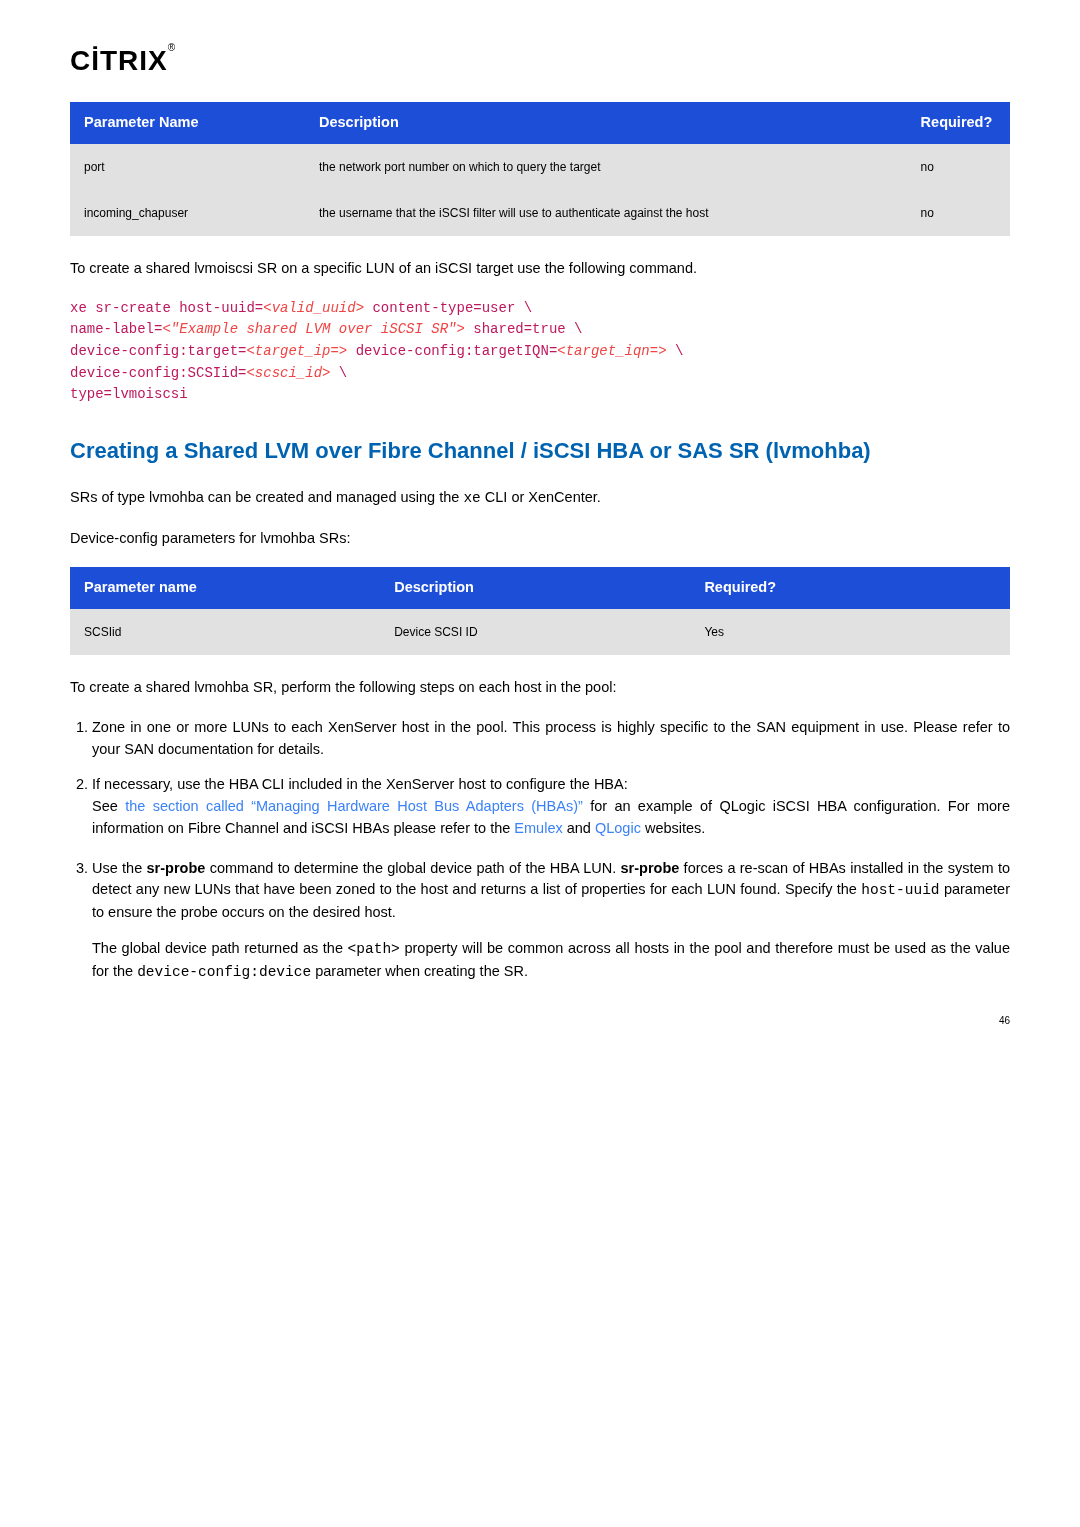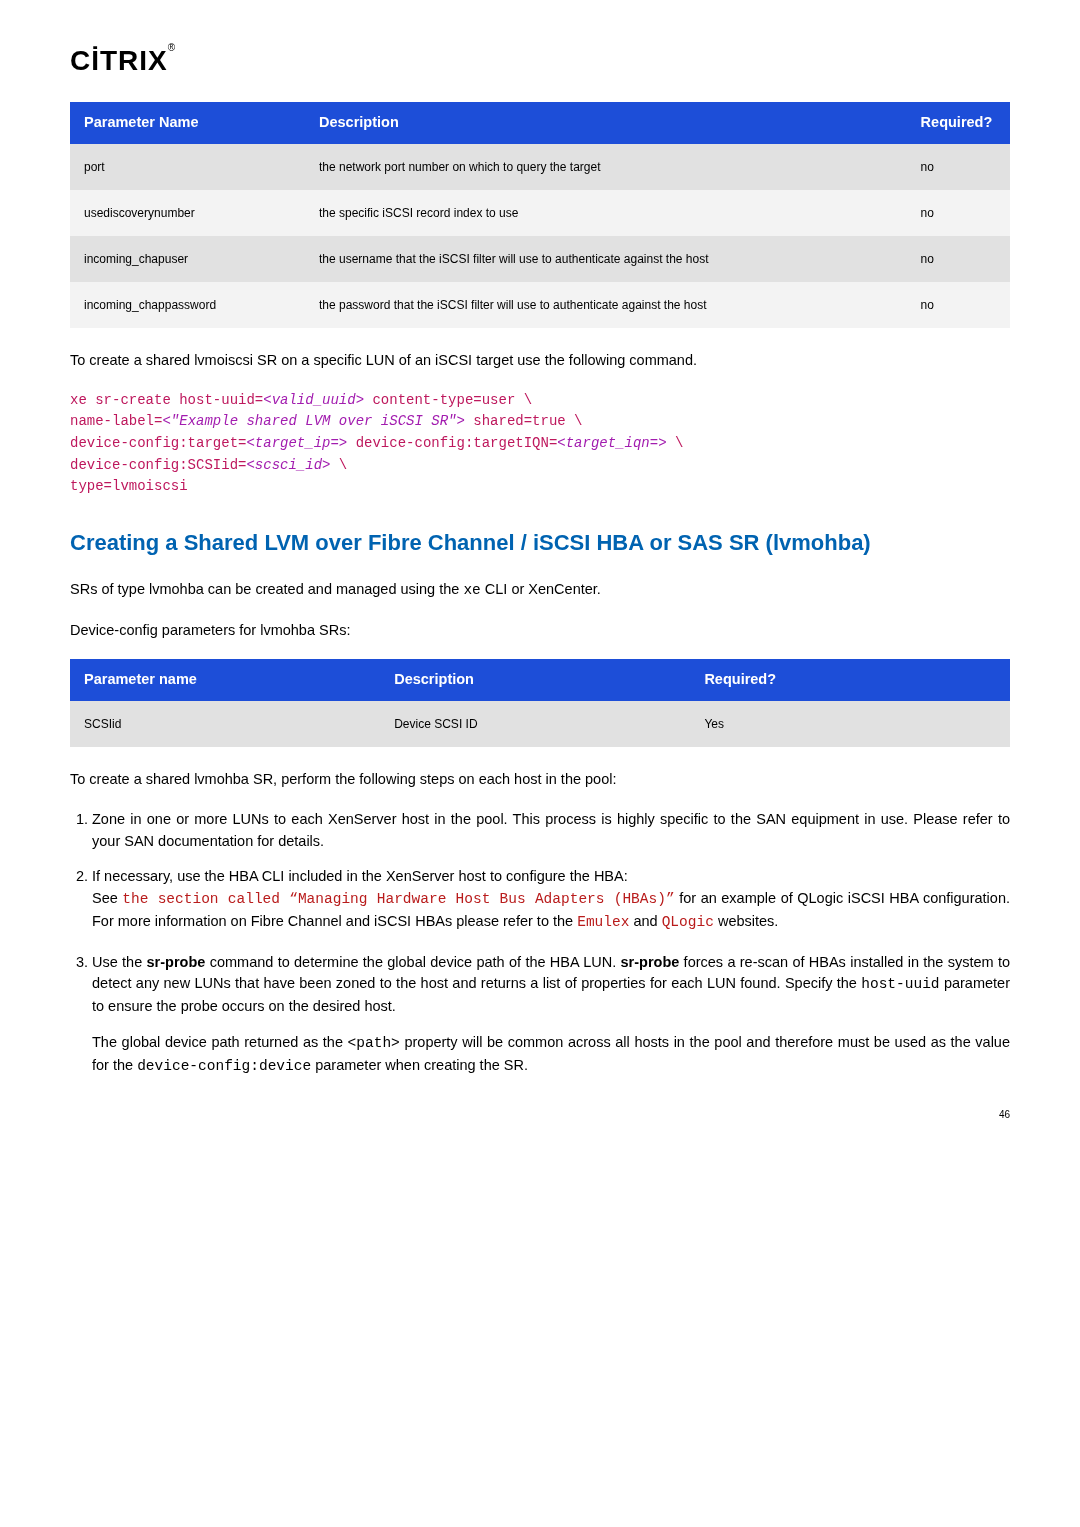--- a/index.html
+++ b/index.html
@@ -40,33 +40,33 @@
   tr.row-dark  td { background: #e1e1e1; }
   p { margin-bottom: 18px; }
   pre {
     font-family: 'Courier New', monospace;
     font-size: 14px;
     line-height: 1.55;
     margin-bottom: 28px;
     white-space: pre;
   }
   .kw { color: #be185d; }
-  .var { color: #a21caf; font-style: italic; }
+  .var { color: #ef4444; font-style: italic; }
   h2.blue-heading {
     color: #0063b1;
     font-weight: 700;
     font-size: 22px;
     margin-bottom: 20px;
   }
   .mono { font-family: 'Courier New', monospace; }
   ol { margin-left: 22px; margin-bottom: 18px; }
   ol > li { margin-bottom: 14px; text-align: justify; }
   ul.bullets { list-style: disc; margin: 10px 0 14px 30px; }
   ul.bullets li { margin-bottom: 8px; }
-  .link { color: #b91c1c; font-family: Liberation Mono, monospace; }
+  .link { color: #3b82f6; }
   .pagenum { text-align: right; margin-top: 30px; font-size: 10px; }
   .wide { width: 100%; }
   .col-param { width: 25%; }
   .col-req { width: 11%; }
   .t2 .col-param { width: 33%; }
   .t2 .col-desc { width: 33%; }
   .t2 .col-req { width: 34%; }
 </style>
 </head>
 <body>
@@ -82,33 +82,23 @@
       <th>Description</th>
       <th class="col-req">Required?</th>
     </tr>
   </thead>
   <tbody>
     <tr class="row-dark">
       <td>port</td>
       <td>the network port number on which to query the target</td>
       <td>no</td>
     </tr>
-    <tr class="row-light">
-      <td>usediscoverynumber</td>
-      <td>the specific iSCSI record index to use</td>
-      <td>no</td>
-    </tr>
     <tr class="row-dark">
       <td>incoming_chapuser</td>
       <td>the username that the iSCSI filter will use to authenticate against the host</td>
-      <td>no</td>
-    </tr>
-    <tr class="row-light">
-      <td>incoming_chappassword</td>
-      <td>the password that the iSCSI filter will use to authenticate against the host</td>
       <td>no</td>
     </tr>
   </tbody>
 </table>
 
 <p>To create a shared lvmoiscsi SR on a specific LUN of an iSCSI target use the following command.</p>
 
 <pre><span class="kw">xe sr-create host-uuid=</span><span class="var">&lt;valid_uuid&gt;</span><span class="kw"> content-type=user \</span>
 <span class="kw">name-label=</span><span class="var">&lt;"Example shared LVM over iSCSI SR"&gt;</span><span class="kw"> shared=true \</span>
 <span class="kw">device-config:target=</span><span class="var">&lt;target_ip=&gt;</span><span class="kw"> device-config:targetIQN=</span><span class="var">&lt;target_iqn=&gt;</span><span class="kw"> \</span>

